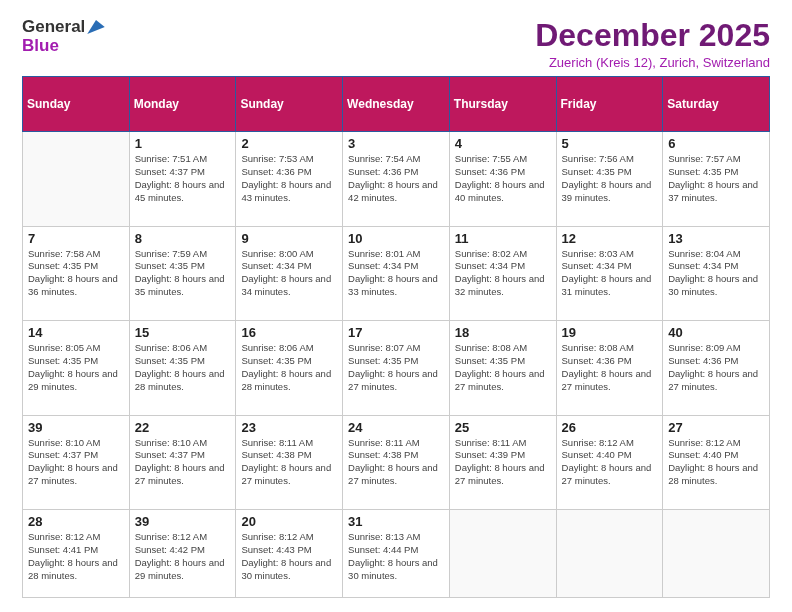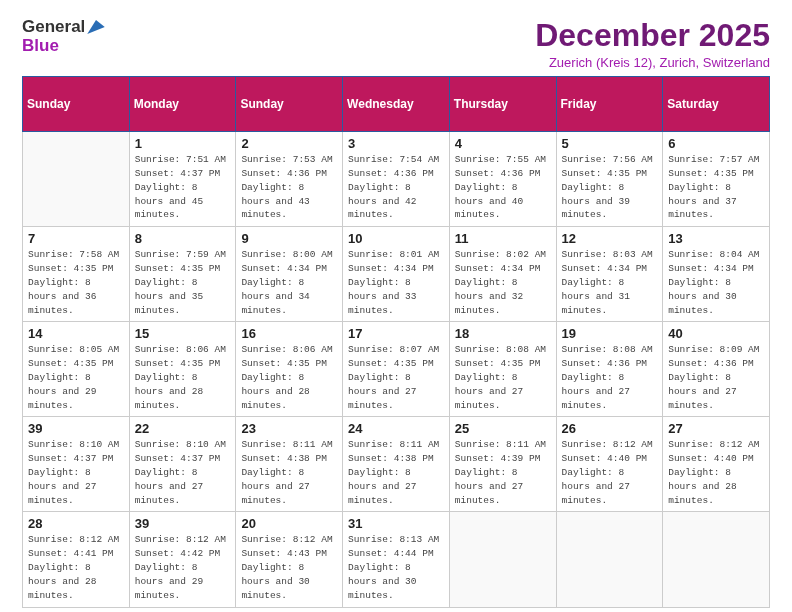--- a/index.html
+++ b/index.html
@@ -89,21 +89,20 @@
       font-size: 13px;
       font-weight: bold;
       color: #222;
       display: block;
       margin-bottom: 2px;
     }
     .cell-info {
       font-size: 9.5px;
       color: #444;
       line-height: 1.35;
-      font-family: Liberation Mono, monospace;
     }
     .empty-cell {
       background: #f9f9f9;
     }
     .last-row td {
       height: 80px;
       margin-top: 12px;
     }
   </style>
 </head>

